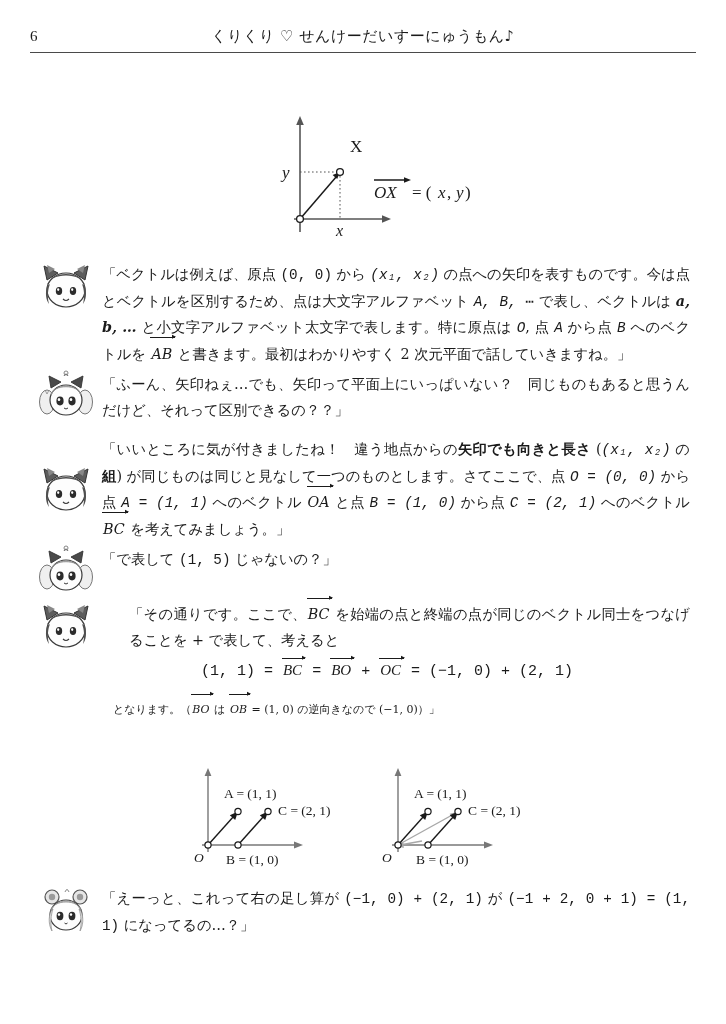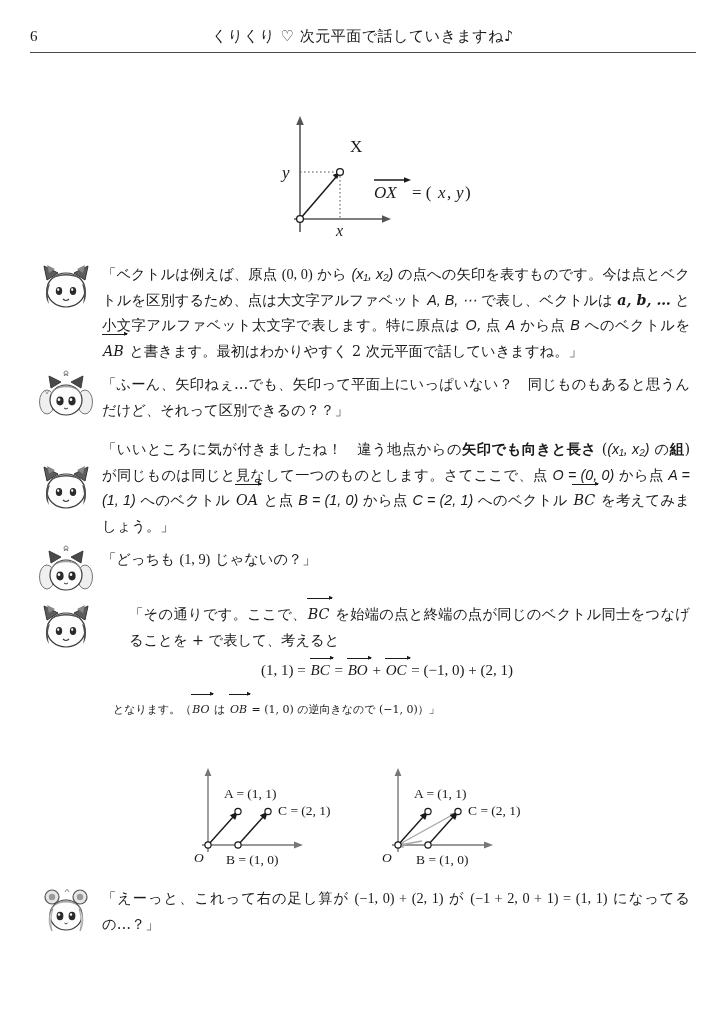--- a/index.html
+++ b/index.html
@@ -47,22 +47,22 @@
   .header-rule {
     position: absolute;
     top: 52px;
     left: 30px;
     right: 30px;
     border-top: 1px solid #4a4a4a;
     height: 0;
   }
 
   
-  .mi { font-family: Liberation Sans, sans-serif; font-style: italic; }
-  .mn { font-family: Liberation Serif, serif; font-style: normal; margin-top: 8px; }
+  .mi { font-family: Liberation Mono, monospace; font-style: italic; }
+  .mn { font-family: Liberation Mono, monospace; font-style: normal; margin-top: 8px; }
   .bvec { font-weight: bold; font-style: italic; margin-top: 15px; }
 
   
   .vec {
     position: relative;
     display: inline-block;
     font-style: italic;
     padding: 0 1px;
     white-space: nowrap;
   }
@@ -161,21 +161,21 @@
   svg text {
     font-family: "Liberation Serif", serif;
     fill: #1a1a1a;
   }
 </style>
 </head>
 <body>
 
 <div class="page-header">
   <div class="page-number">6</div>
-  <div class="header-title">くりくり ♡ 次元平面で話していきますね♪</div>
+  <div class="header-title">くりくり ♡ せんけーだいすーにゅうもん♪</div>
 </div>
 <div class="header-rule"></div>
 
 <div class="figure-top">
   <svg width="230" height="125" viewBox="0 0 230 125">
 
     <line x1="38" y1="120" x2="38" y2="10" stroke="#555" stroke-width="1.6"></line>
     <polygon points="38,4 34.2,13 41.8,13" fill="#555"></polygon>
 
     <line x1="32" y1="107" x2="122" y2="107" stroke="#555" stroke-width="1.6"></line>
@@ -296,21 +296,21 @@
         <path d="M13 25 C14 14, 42 14, 43 25 C40 19, 35 16, 28 16 C21 16, 16 19, 13 25 Z" fill="#d8d8d8" stroke="#8a8a8a" stroke-width="0.8"></path>
         <ellipse cx="22" cy="31" rx="3.6" ry="4.4" fill="#2b2b2b"></ellipse>
         <ellipse cx="34" cy="31" rx="3.6" ry="4.4" fill="#2b2b2b"></ellipse>
         <ellipse cx="21" cy="29.4" rx="1.3" ry="1.5" fill="#fff"></ellipse>
         <ellipse cx="33" cy="29.4" rx="1.3" ry="1.5" fill="#fff"></ellipse>
         <path d="M26 38 Q28 40 30 38" fill="none" stroke="#3a3a3a" stroke-width="1"></path>
       </g>
     </svg>
   </div>
   <div class="speech">
-    <span>「どっちも </span><span class="mn">(1, 9)</span><span> じゃないの？」</span>
+    <span>「で表して </span><span class="mn">(1, 5)</span><span> じゃないの？」</span>
   </div>
 </div>
 
 <div class="dialogue" style="top:602px;gap:27px;">
   <div class="avatar">
     <svg width="56" height="52" viewBox="0 0 56 52">
       <g>
         <path d="M9 20 L6 6 L20 13 Z" fill="#5d5d5d" stroke="#333" stroke-width="1"></path>
         <path d="M47 20 L50 6 L36 13 Z" fill="#5d5d5d" stroke="#333" stroke-width="1"></path>
         <path d="M11 13 L9 5 L17 9 Z" fill="#888"></path>

